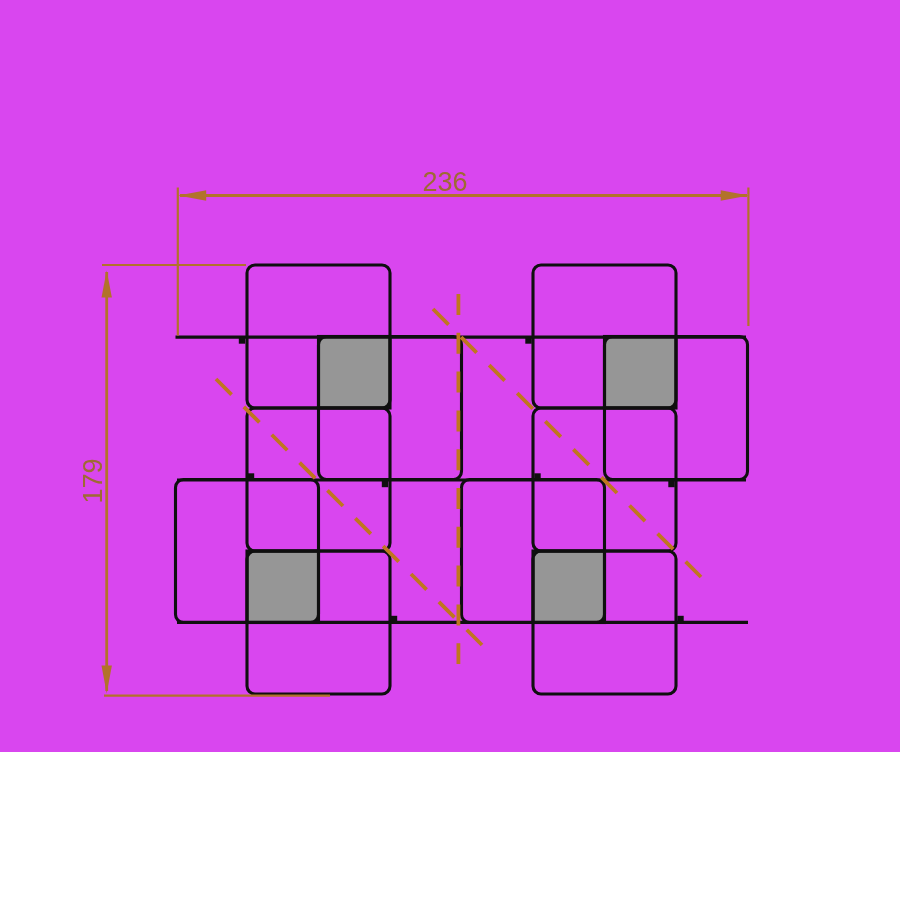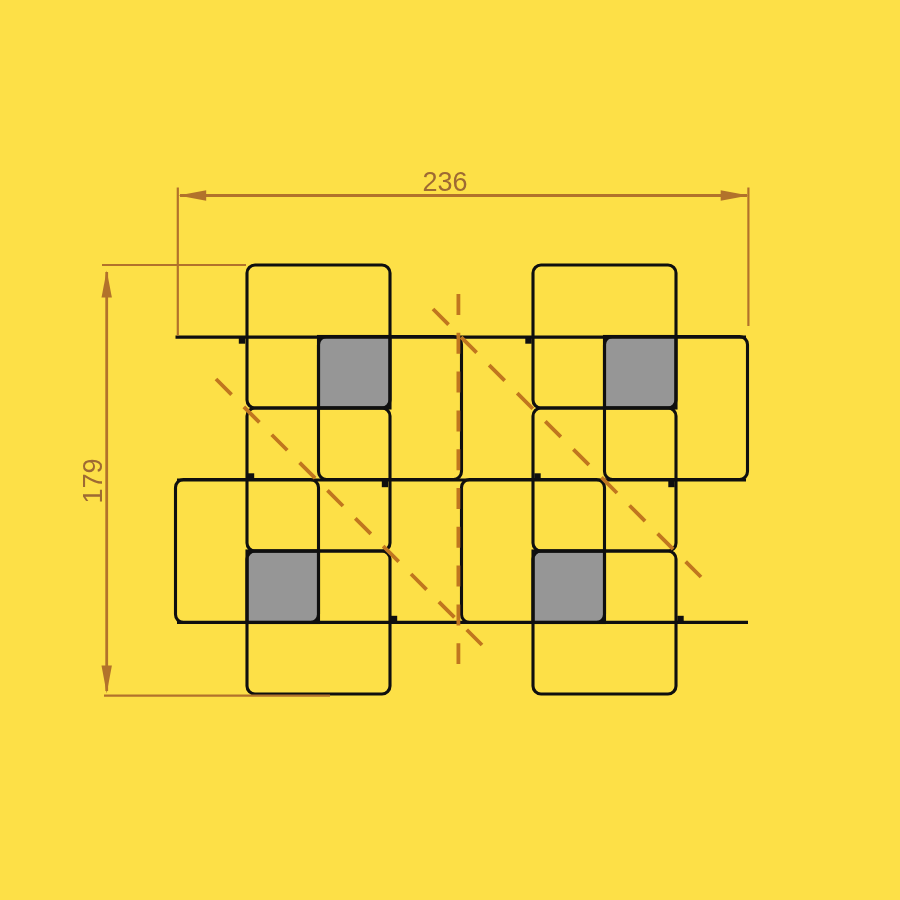--- a/index.html
+++ b/index.html
@@ -1,16 +1,16 @@
 <!DOCTYPE html>
 <html><head>
 <meta charset="utf-8">
 <style>
   html,body{margin:0;padding:0;background:#ffffff;}
-  #canvas{width:900px;height:900px;position:relative;background:#fde047;}
+  #canvas{width:900px;height:752px;position:relative;background:#d946ef;}
   svg{position:absolute;top:0;left:0;}
   text{font-family:"Liberation Sans", sans-serif;}
 </style>
 </head>
 <body>
 <div id="canvas">
 <svg width="900" height="900" viewBox="0 0 900 900">
 
   <g fill="#969696" stroke="none">
     <rect x="318.5" y="336.5" width="71.5" height="71.5"></rect>

